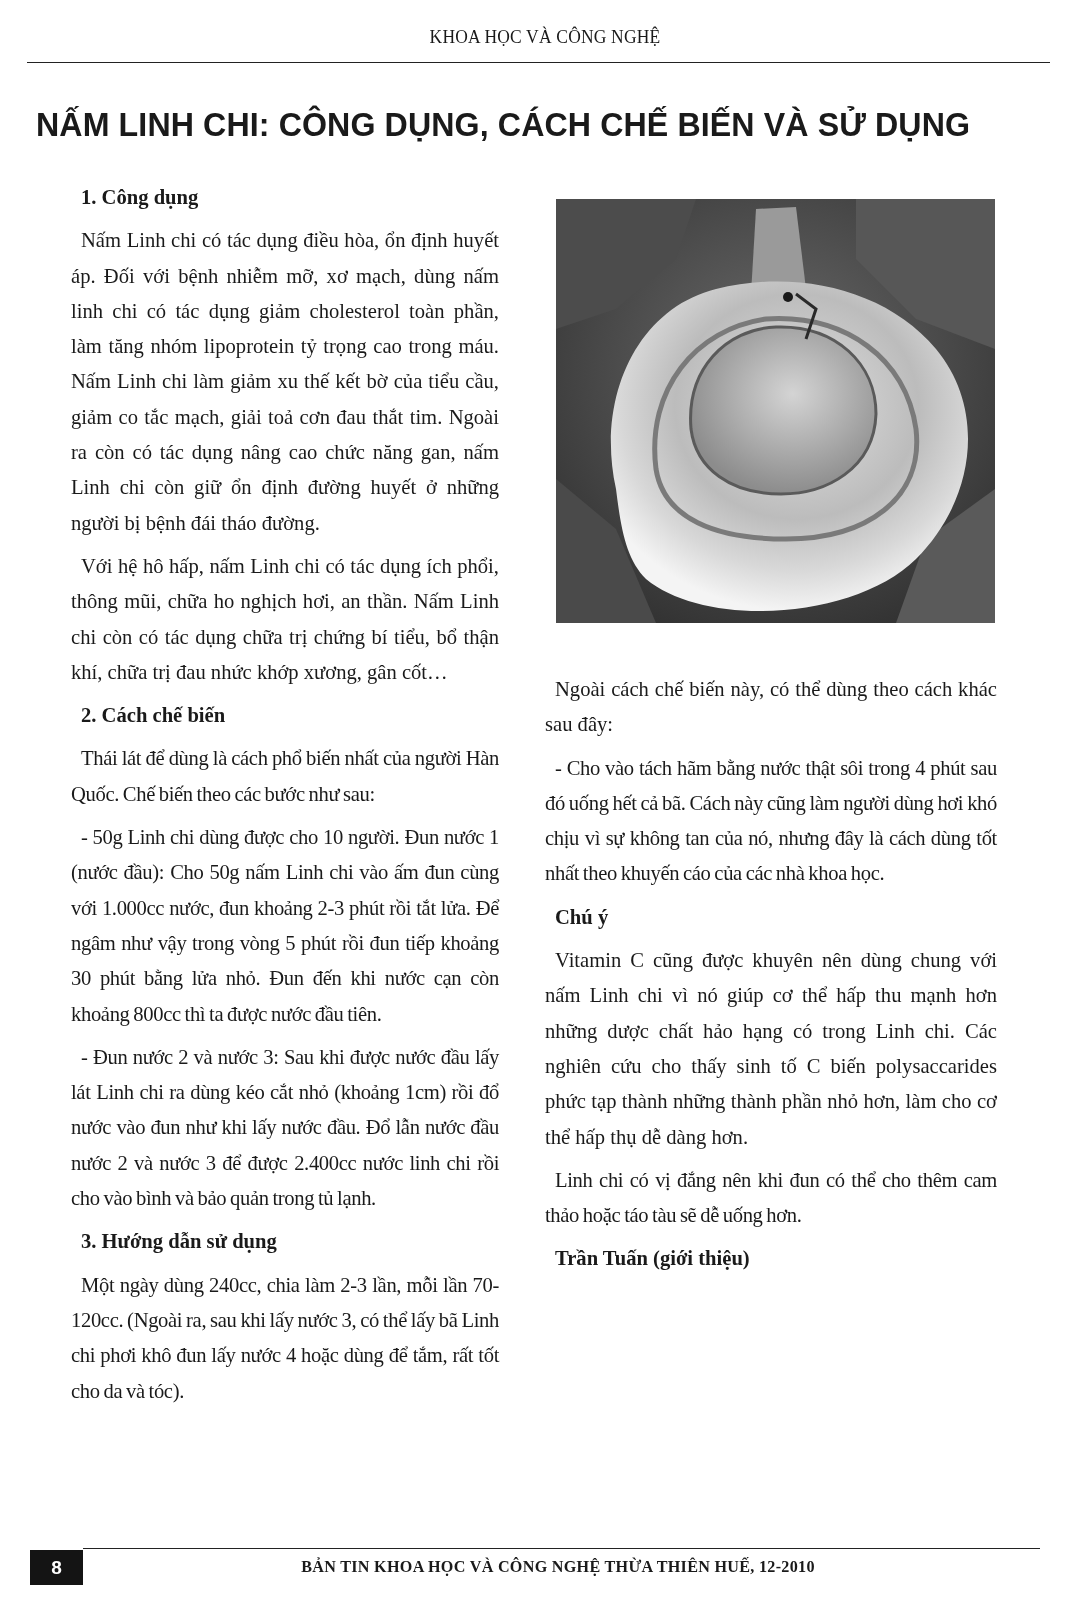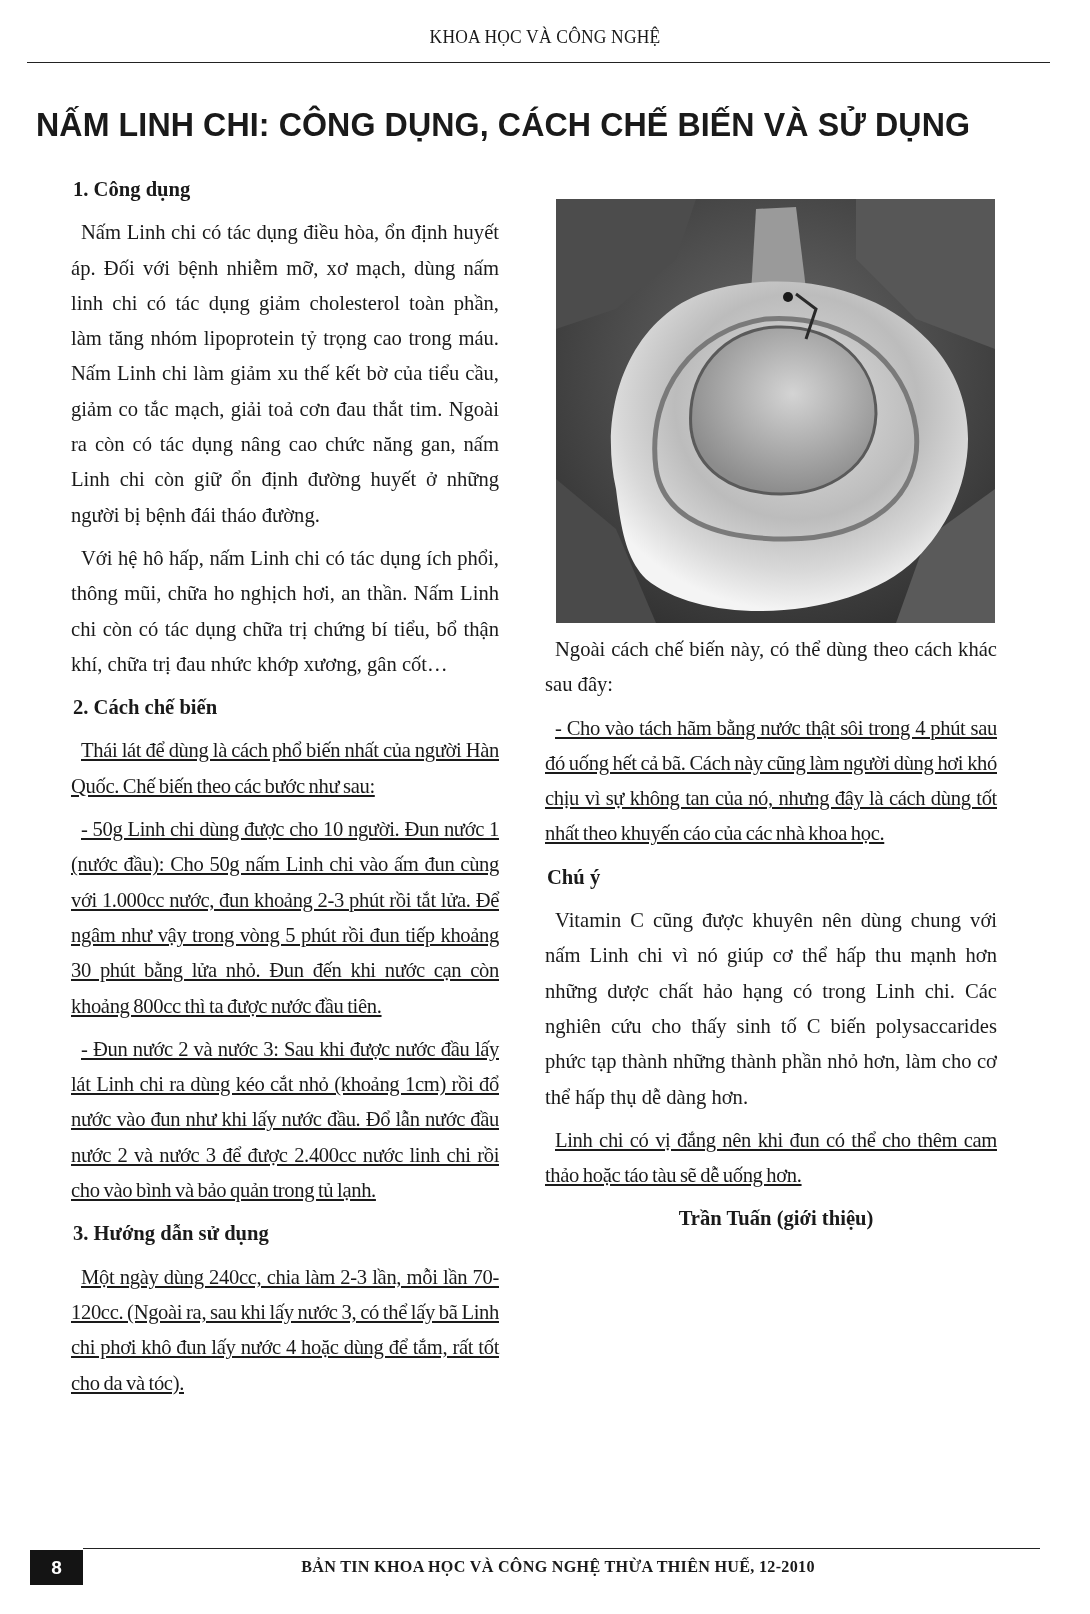--- a/index.html
+++ b/index.html
@@ -17,25 +17,25 @@
     border-top: 1.6px solid #222;
   }
   #article-title {
     position: absolute; left: 36px; top: 106px; width: 1020px;
     font-weight: bold; font-size: 33px; letter-spacing: 0.1px; white-space: nowrap;
     transform: scaleX(0.975); transform-origin: left center;
   }
 
   .column { position: absolute; font-size: 20.6px; line-height: 35.3px; text-align: justify; }
   #col-left { left: 63px; top: 172px; width: 444px; }
-  #col-right { left: 537px; top: 624px; width: 468px; }
+  #col-right { left: 537px; top: 664px; width: 468px; }
   .column p { margin: 8px; text-indent: 10px; }
-  .column h2 { margin: 0; font-size: 20.6px; font-weight: bold; text-indent: 10px; line-height: 35.3px; }
-  .author { text-align: center; font-weight: bold; margin: 0; }
-  .condensed { letter-spacing: -0.35px; word-spacing: -1px; text-decoration: underline; }
+  .column h2 { margin: 8px; font-size: 20.6px; font-weight: bold; text-indent: 10px; line-height: 35.3px; }
+  .author { font-weight: bold; margin: 0; }
+  .condensed { letter-spacing: -0.35px; word-spacing: -1px; }
 
   #photo {
     position: absolute; left: 556px; top: 199px; width: 439px; height: 424px;
     background: #3a3a3a; overflow: hidden;
   }
   #photo svg { display: block; }
 
   #footer-rule {
     position: absolute; left: 83px; width: 957px; top: 1548px; height: 0;
     border-top: 1.6px solid #222;

